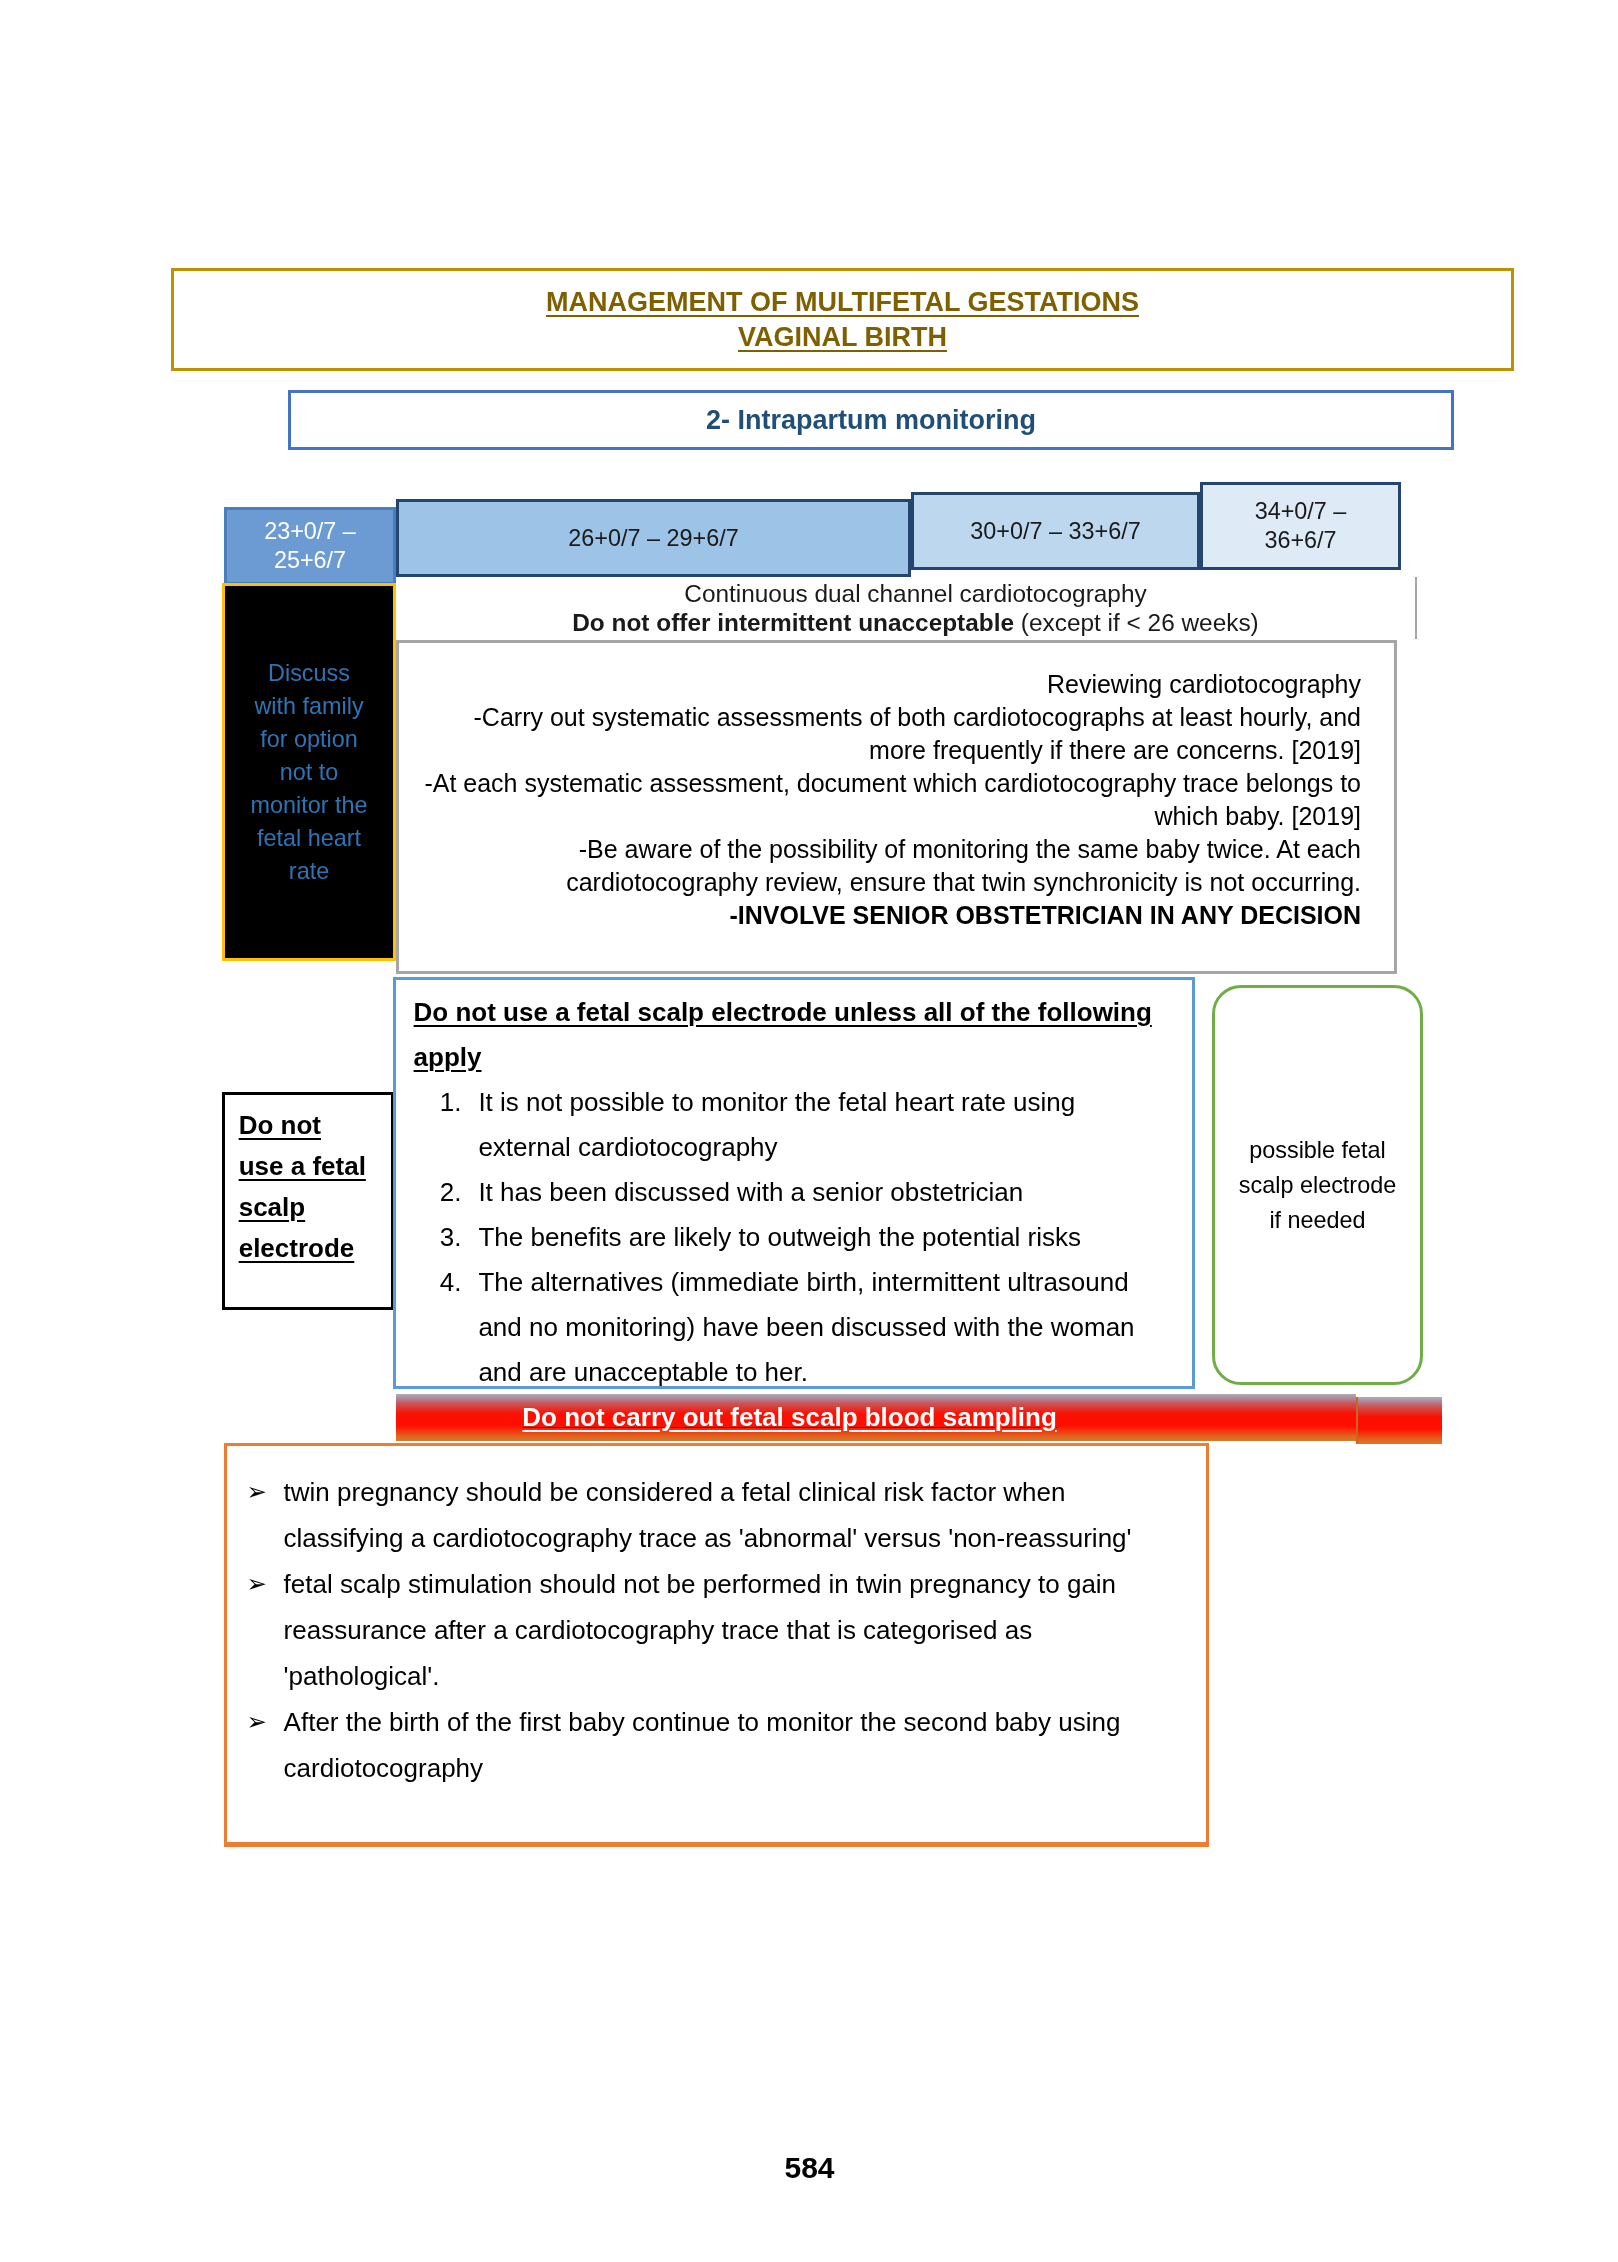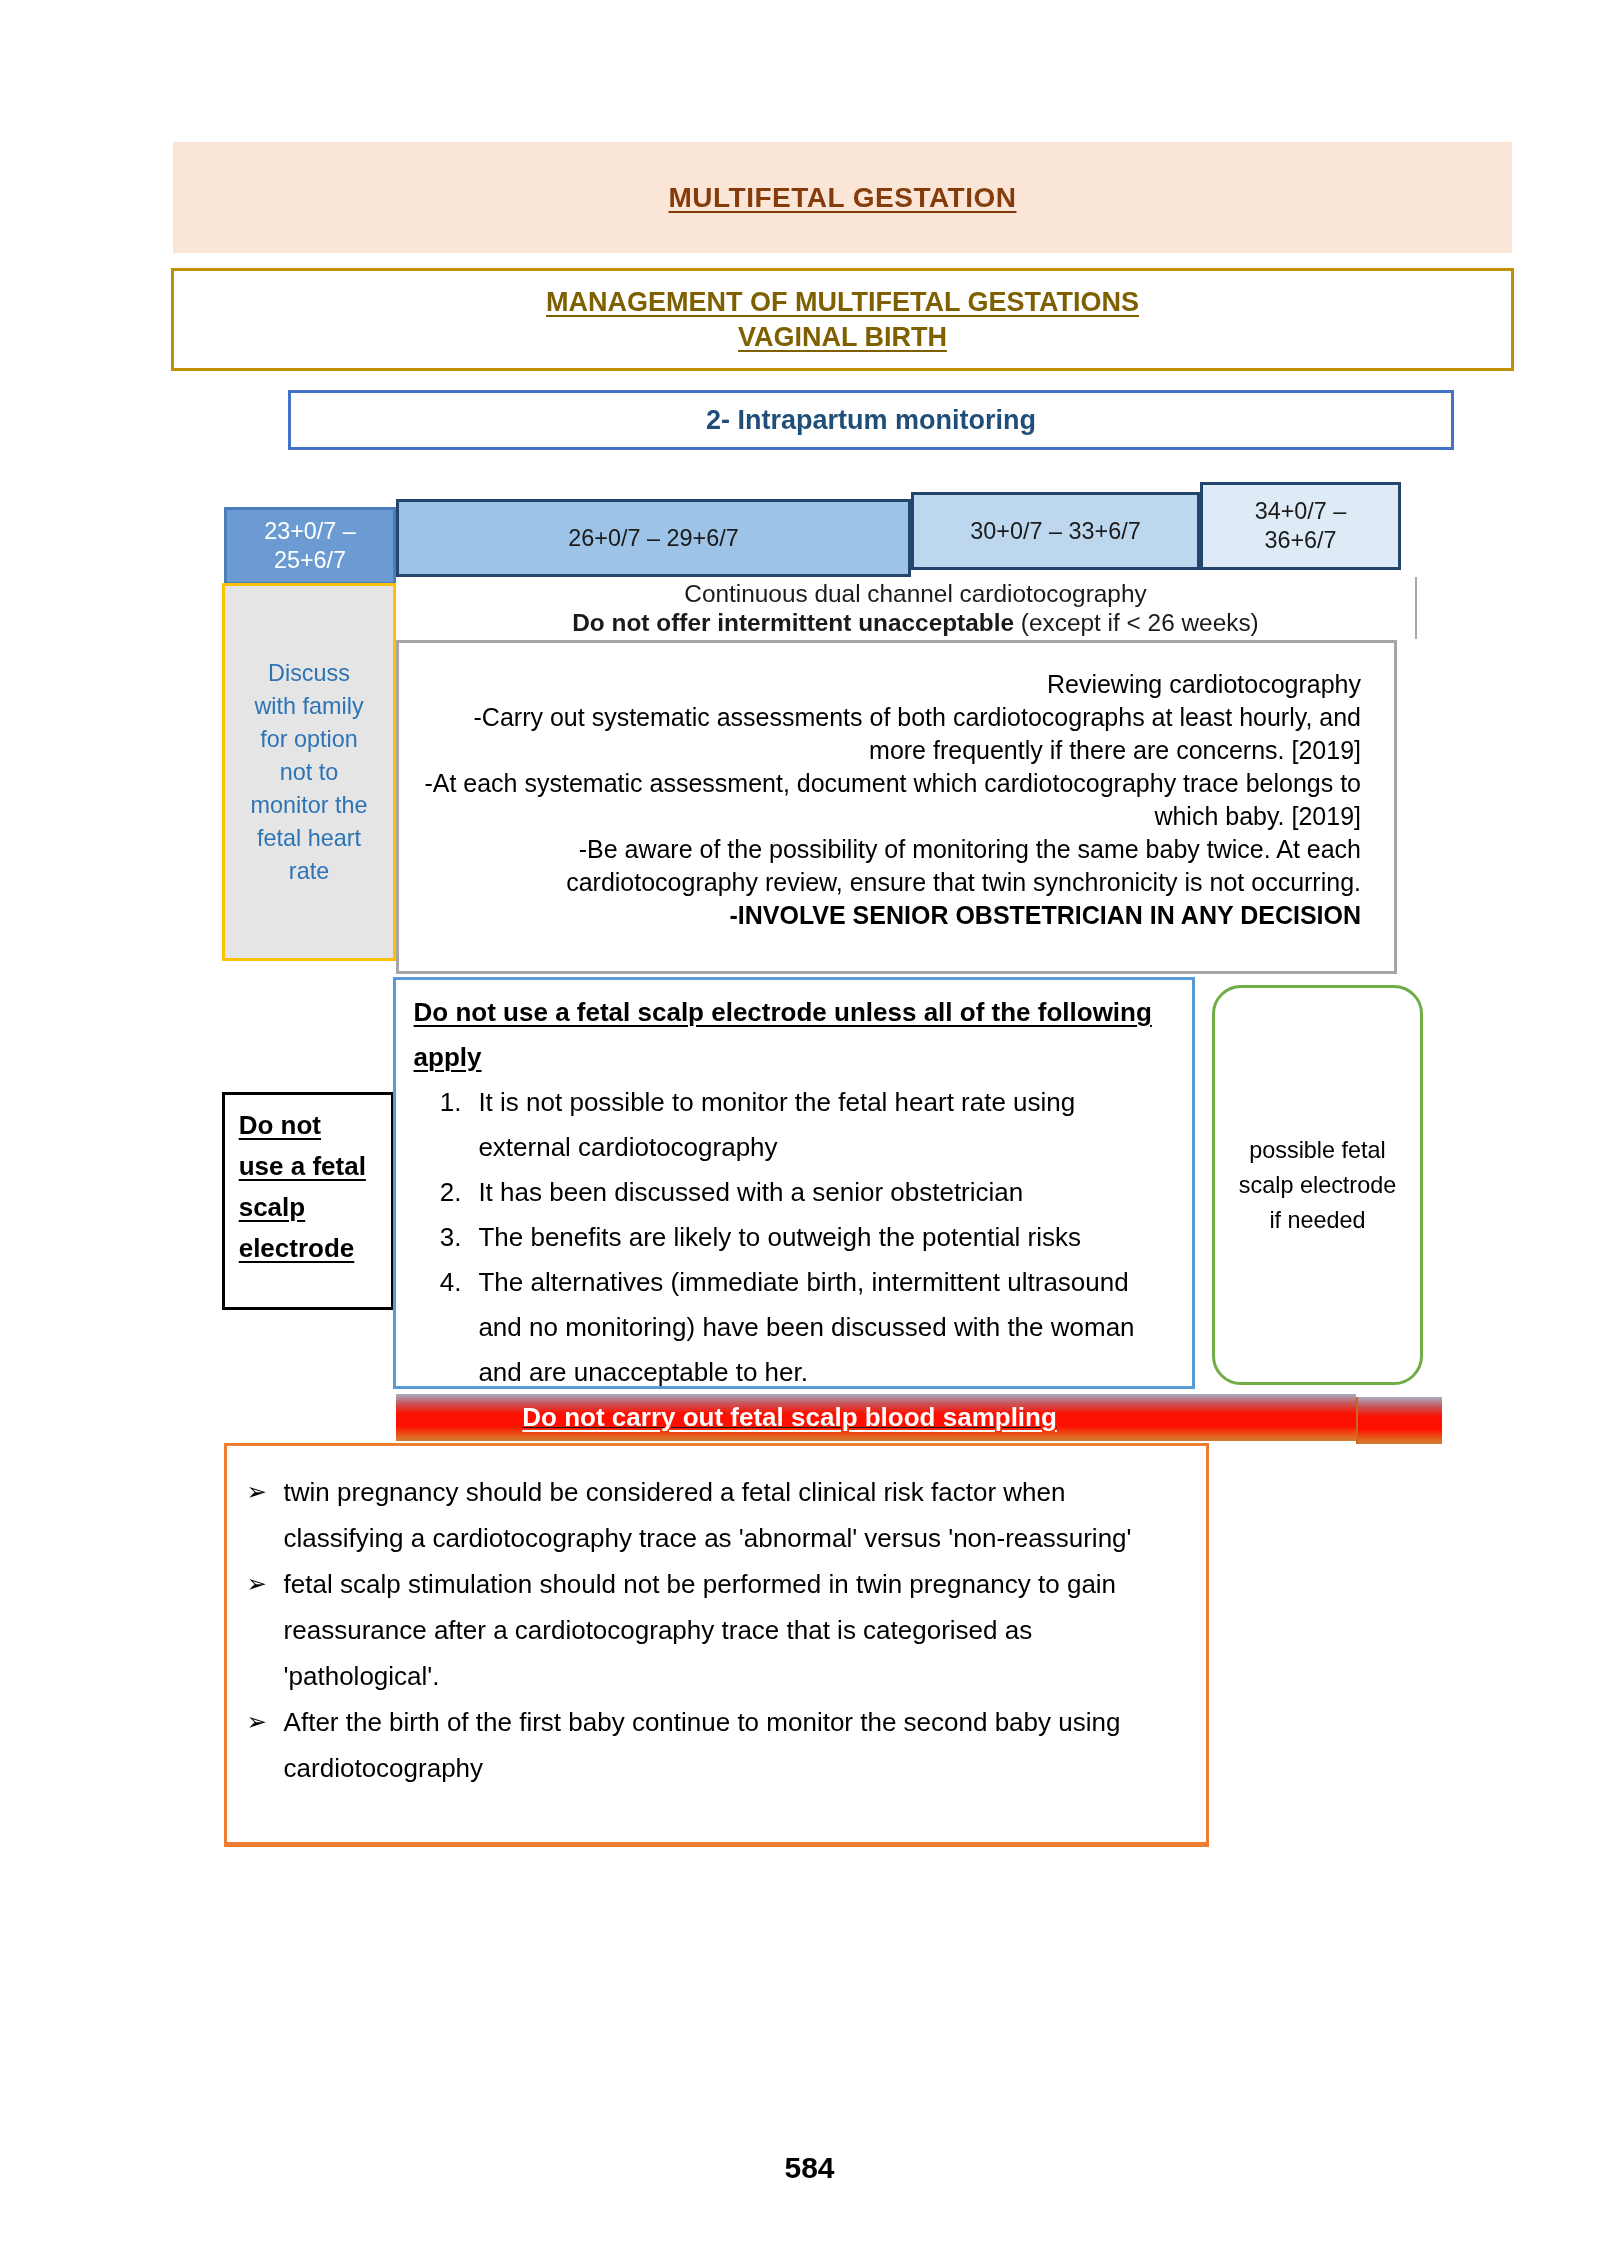--- a/index.html
+++ b/index.html
@@ -53,21 +53,21 @@
   .weeks-row{
     left:416px;top:577px;width:1001px;height:62px;
     background:#ffffff;border-right:2.9px solid #A6A6A6;
     display:flex;flex-direction:column;align-items:center;justify-content:center;
     font-size:24.4px;line-height:29px;text-align:center;
   }
 
   
   .discuss-box{
     left:222px;top:583px;width:174px;height:378px;
-    background:#e5e5e5;border:3.9px solid #FFC000;
+    background:#000000;border:3.9px solid #FFC000;
     display:flex;align-items:center;justify-content:center;text-align:center;
   }
   .discuss-box span{
     display:block;width:127px;color:#2E74B5;font-size:23.4px;line-height:33px;
   }
 
   
   .gray-box{
     left:396px;top:640px;width:1001px;height:334px;
     background:#ffffff;border:3.9px solid #A6A6A6;
@@ -130,23 +130,20 @@
   .page-number{
     left:0;top:2151px;width:1619px;text-align:center;
     font-size:30px;font-weight:bold;color:#000000;
   }
 </style>
 </head>
 <body>
 
 <div class="page">
 
-  <div class="abs peach-banner">
-    <span class="u">MULTIFETAL GESTATION</span>
-  </div>
 
   <div class="abs gold-box">
     <span class="u">MANAGEMENT OF MULTIFETAL GESTATIONS</span>
     <span class="u">VAGINAL BIRTH</span>
   </div>
 
   <div class="abs section-box">
     <span>2- Intrapartum monitoring</span>
   </div>
 

